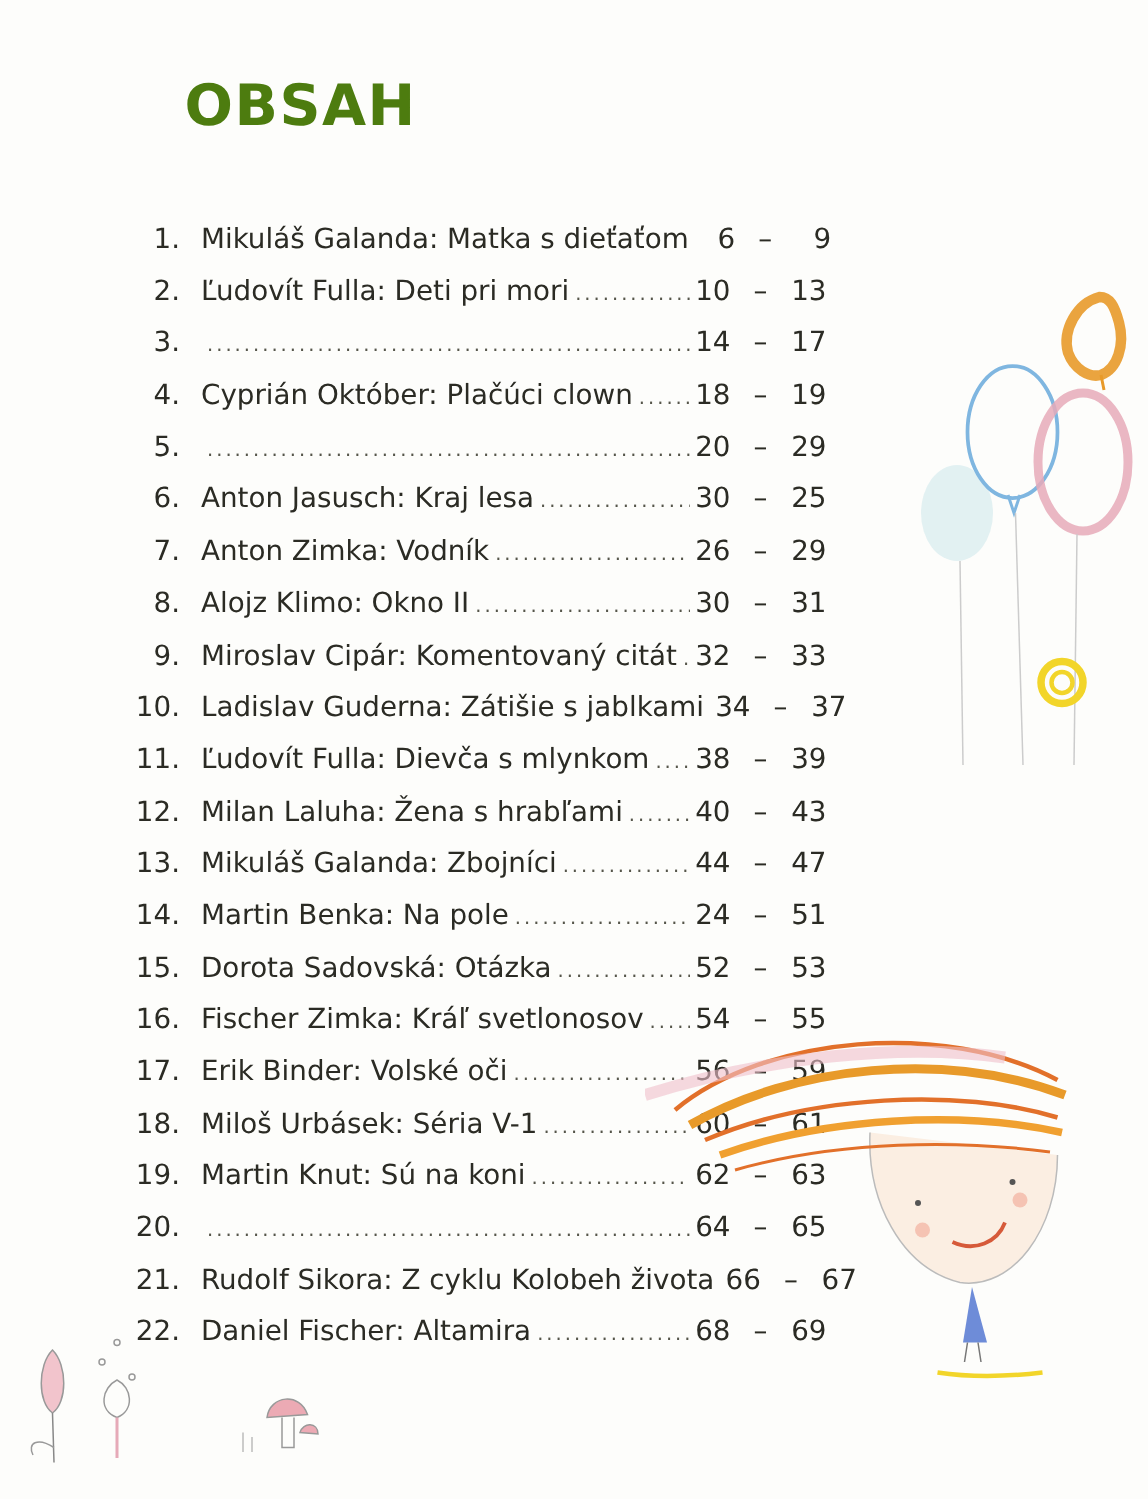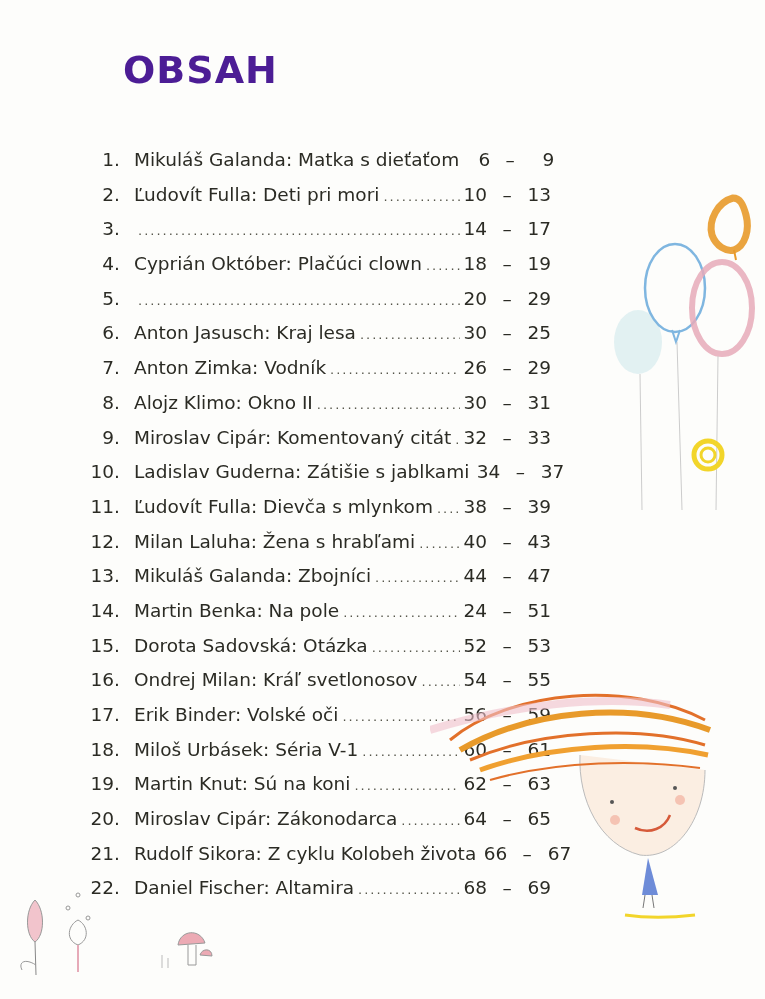--- a/index.html
+++ b/index.html
@@ -6,21 +6,21 @@
     body {
       width: 765px; height: 999px; position: relative; overflow: hidden;
       background: #fdfdfb;
       font-family: "DejaVu Sans", sans-serif;
       color: #2b2b24;
     }
     .title {
       position: absolute; left: 123px; top: 48px;
       font-family: "DejaVu Sans", sans-serif; font-weight: bold;
       font-size: 38px; letter-spacing: 1px;
-      color: #4c1d95;
+      color: #4d7c0f;
     }
     .toc {
       position: absolute; left: 86px; top: 143px; width: 465px;
       margin: 0; padding: 0; list-style: none;
     }
     .row {
       display: flex; align-items: baseline;
       height: 34.7px; font-size: 18.5px; line-height: 34px;
       white-space: nowrap;
     }
@@ -186,21 +186,21 @@
       <span class="entry">Dorota Sadovská: Otázka</span>
       <span class="dots"></span>
       <span class="pages">
         <span class="p1">52</span>
         <span class="dash">–</span>
         <span class="p2">53</span>
       </span>
     </li>
     <li class="row">
       <span class="num">16.</span>
-      <span class="entry">Ondrej Milan: Kráľ svetlonosov</span>
+      <span class="entry">Fischer Zimka: Kráľ svetlonosov</span>
       <span class="dots"></span>
       <span class="pages">
         <span class="p1">54</span>
         <span class="dash">–</span>
         <span class="p2">55</span>
       </span>
     </li>
     <li class="row">
       <span class="num">17.</span>
       <span class="entry">Erik Binder: Volské oči</span>
@@ -226,21 +226,20 @@
       <span class="entry">Martin Knut: Sú na koni</span>
       <span class="dots"></span>
       <span class="pages">
         <span class="p1">62</span>
         <span class="dash">–</span>
         <span class="p2">63</span>
       </span>
     </li>
     <li class="row">
       <span class="num">20.</span>
-      <span class="entry">Miroslav Cipár: Zákonodarca</span>
       <span class="dots"></span>
       <span class="pages">
         <span class="p1">64</span>
         <span class="dash">–</span>
         <span class="p2">65</span>
       </span>
     </li>
     <li class="row">
       <span class="num">21.</span>
       <span class="entry">Rudolf Sikora: Z cyklu Kolobeh života</span>

